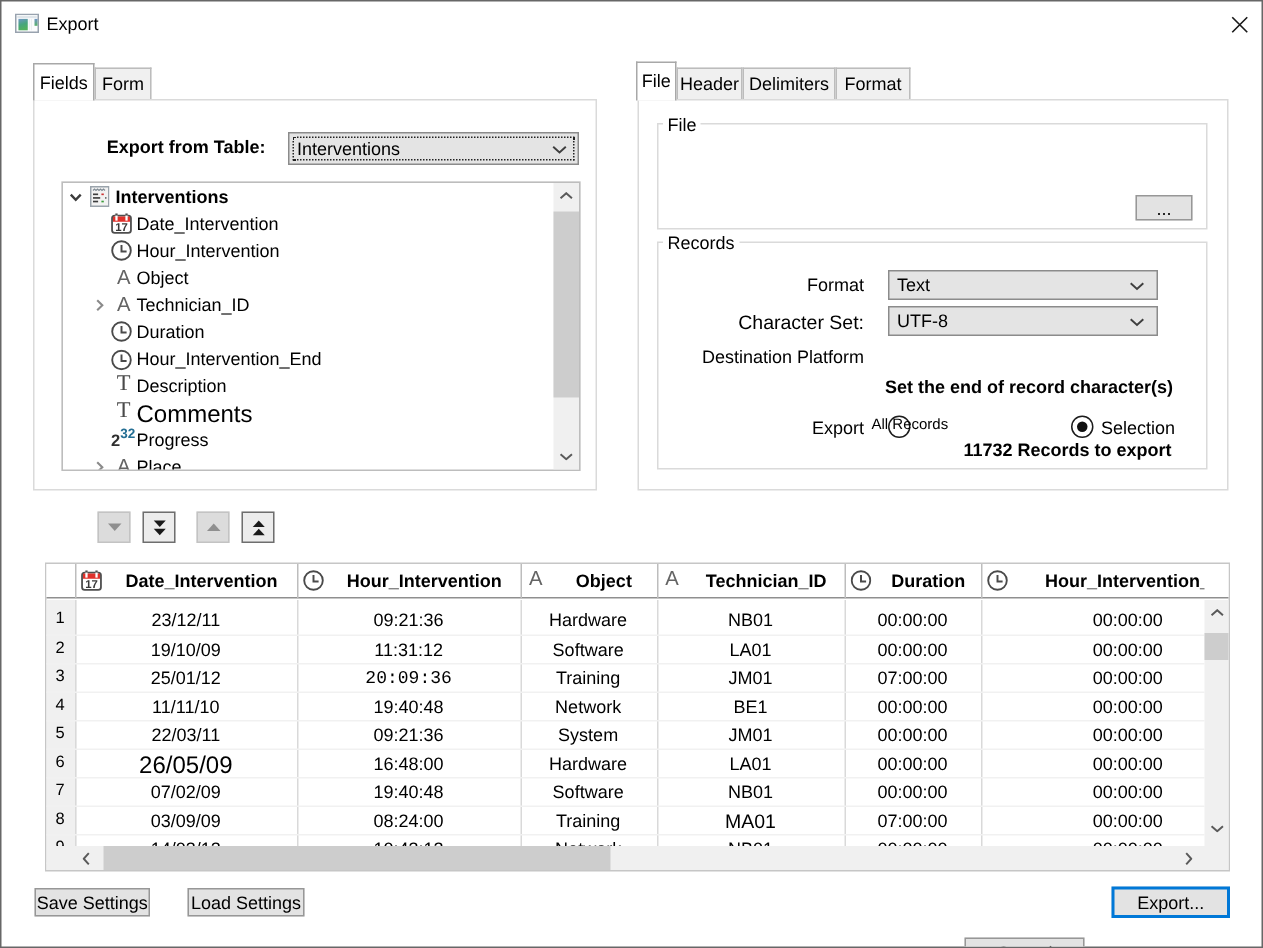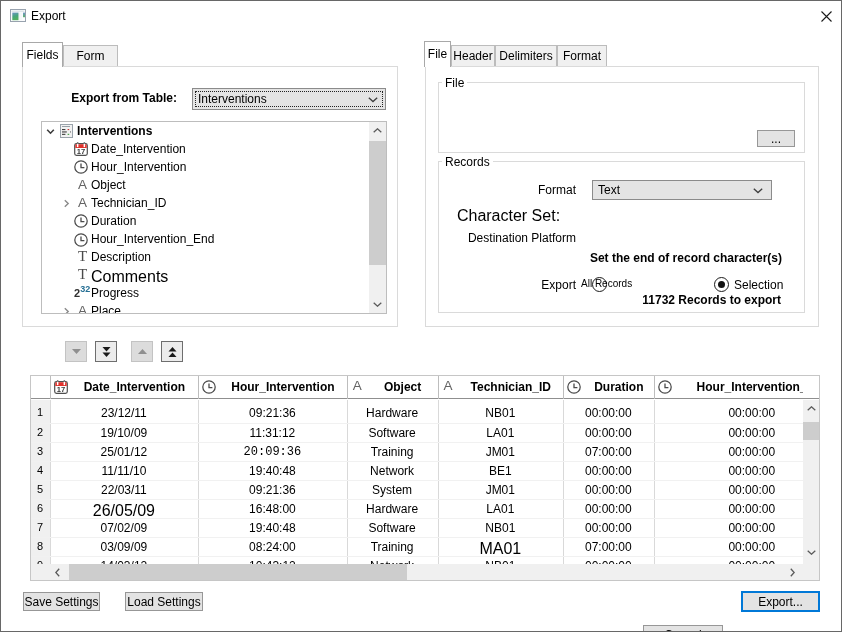--- a/index.html
+++ b/index.html
@@ -40,21 +40,21 @@
         <rect x="13" y="3.6" width="2" height="4.6" fill="url(#tg2)"></rect>
       </svg>
     </div>
 <div style="position:absolute;left:30px;top:8px;font-size:12px;">Export</div>
 <div style="position:absolute;left:819px;top:9px;width:13px;height:13px;">
       <svg width="13" height="13" viewBox="0 0 13 13" style="">
         <path d="M1.5 1.5 L11.5 11.5 M11.5 1.5 L1.5 11.5" stroke="#1a1a1a" stroke-width="1.1"></path>
       </svg>
     </div>
 <div class="tab active" style="left:21px;top:41px;width:41px;height:25px;line-height:24px;">Fields</div>
-<div class="tab inactive" style="left:62px;top:44px;width:55px;height:21px;line-height:20px;">Form</div>
+<div class="tab inactive" style="left:62px;top:44px;width:38px;height:21px;line-height:20px;">Form</div>
 <div class="panel" style="left:21px;top:65px;width:376px;height:261px;border-color:#dadada;"></div>
 <div style="position:absolute;left:58px;top:90px;width:118px;text-align:right;font-weight:bold;font-size:12px;">Export from Table:</div>
 <div class="combo" style="left:191px;top:87px;width:194px;height:22px;">
       <div style="position:absolute;left:2px;top:2px;right:2px;bottom:2px;border:1px dotted #222;"></div>
       <div style="position:absolute;left:5px;top:3px;font-size:12px;">Interventions</div>
       <div style="position:absolute;right:7px;top:8px;width:10px;height:6px;">
         <svg width="10" height="6" viewBox="0 0 10 6" style="">
           <path d="M0.8 0.8 L5 4.6 L9.2 0.8" fill="none" stroke="#3f3f3f" stroke-width="1.3"></path>
         </svg>
       </div>
@@ -159,21 +159,29 @@
 <div class="grplabel" style="left:441px;top:154px;">Records</div>
 <div style="position:absolute;left:440px;top:182px;width:135px;text-align:right;font-size:12px;">Format</div>
     <div class="combo" style="left:591px;top:179px;width:180px;height:20px;">
       <div style="position:absolute;left:5px;top:2px;font-size:12px;">Text</div>
       <div style="position:absolute;right:8px;top:7px;width:10px;height:6px;">
         <svg width="10" height="6" viewBox="0 0 10 6" style="">
           <path d="M0.8 0.8 L5 4.6 L9.2 0.8" fill="none" stroke="#3f3f3f" stroke-width="1.3"></path>
         </svg>
       </div>
     </div>
-<div style="position:absolute;left:440px;top:206px;width:135px;text-align:center;font-size:16px;">Character Set:</div>
+<div style="position:absolute;left:440px;top:206px;width:135px;text-align:right;font-size:13px;">Character Set:</div>
+    <div class="combo" style="left:591px;top:203px;width:180px;height:20px;">
+      <div style="position:absolute;left:5px;top:2px;font-size:12px;">UTF-8</div>
+      <div style="position:absolute;right:8px;top:7px;width:10px;height:6px;">
+        <svg width="10" height="6" viewBox="0 0 10 6" style="">
+          <path d="M0.8 0.8 L5 4.6 L9.2 0.8" fill="none" stroke="#3f3f3f" stroke-width="1.3"></path>
+        </svg>
+      </div>
+    </div>
 <div style="position:absolute;left:440px;top:230px;width:135px;text-align:right;font-size:12px;">Destination Platform</div>
 <div style="position:absolute;left:576px;top:250px;width:205px;text-align:right;font-weight:bold;font-size:12px;white-space:nowrap;">Set the end of record character(s)</div>
 <div style="position:absolute;left:440px;top:277px;width:135px;text-align:right;font-size:12px;">Export</div>
 <div style="position:absolute;left:591px;top:276px;width:15px;height:15px;border:1px solid #1c1c1c;border-radius:50%;background:#fff;"></div>
 <div style="position:absolute;left:580px;top:277px;font-size:10px;">All Records</div>
 <div style="position:absolute;left:713px;top:276px;width:15px;height:15px;border:1px solid #1c1c1c;border-radius:50%;background:#fff;">
       <div style="position:absolute;left:3px;top:3px;width:7px;height:7px;border-radius:50%;background:#111;"></div>
     </div>
 <div style="position:absolute;left:733px;top:277px;font-size:12px;">Selection</div>
 <div style="position:absolute;left:590px;top:292px;width:190px;text-align:right;font-weight:bold;font-size:12px;white-space:nowrap;">11732 Records to export</div>
@@ -308,21 +316,21 @@
       <div style="position:absolute;left:168.1px;top:146.0px;width:148.6px;text-align:center;font-size:12px;">19:40:48</div>
       <div style="position:absolute;left:316.7px;top:146.0px;width:90.8px;text-align:center;font-size:12px;">Software</div>
       <div style="position:absolute;left:407.5px;top:146.0px;width:125.6px;text-align:center;font-size:12px;">NB01</div>
       <div style="position:absolute;left:533.1px;top:146.0px;width:90.5px;text-align:center;font-size:12px;">00:00:00</div>
       <div style="position:absolute;left:623.6px;top:146.0px;width:196.4px;text-align:center;font-size:12px;">00:00:00</div>
       <div style="position:absolute;left:1px;top:181.2px;width:772px;height:1px;background:#f1f1f1;"></div>
       <div style="position:absolute;left:0px;top:165.1px;width:20px;text-align:center;font-size:11px;">8</div>
       <div style="position:absolute;left:19.7px;top:165.1px;width:148.4px;text-align:center;font-size:12px;">03/09/09</div>
       <div style="position:absolute;left:168.1px;top:165.1px;width:148.6px;text-align:center;font-size:12px;">08:24:00</div>
       <div style="position:absolute;left:316.7px;top:165.1px;width:90.8px;text-align:center;font-size:12px;">Training</div>
-      <div style="position:absolute;left:407.5px;top:165.1px;width:125.6px;text-align:center;font-size:16px;">MA01</div>
+      <div style="position:absolute;left:407.5px;top:165.1px;width:125.6px;text-align:center;font-size:13px;">MA01</div>
       <div style="position:absolute;left:533.1px;top:165.1px;width:90.5px;text-align:center;font-size:12px;">07:00:00</div>
       <div style="position:absolute;left:623.6px;top:165.1px;width:196.4px;text-align:center;font-size:12px;">00:00:00</div>
       <div style="position:absolute;left:1px;top:200.3px;width:772px;height:1px;background:#f1f1f1;"></div>
       <div style="position:absolute;left:0px;top:184.2px;width:20px;text-align:center;font-size:11px;">9</div>
       <div style="position:absolute;left:19.7px;top:184.2px;width:148.4px;text-align:center;font-size:12px;">14/03/12</div>
       <div style="position:absolute;left:168.1px;top:184.2px;width:148.6px;text-align:center;font-size:12px;">10:43:12</div>
       <div style="position:absolute;left:316.7px;top:184.2px;width:90.8px;text-align:center;font-size:12px;">Network</div>
       <div style="position:absolute;left:407.5px;top:184.2px;width:125.6px;text-align:center;font-size:12px;">NB01</div>
       <div style="position:absolute;left:533.1px;top:184.2px;width:90.5px;text-align:center;font-size:12px;">00:00:00</div>
       <div style="position:absolute;left:623.6px;top:184.2px;width:196.4px;text-align:center;font-size:12px;">00:00:00</div>

